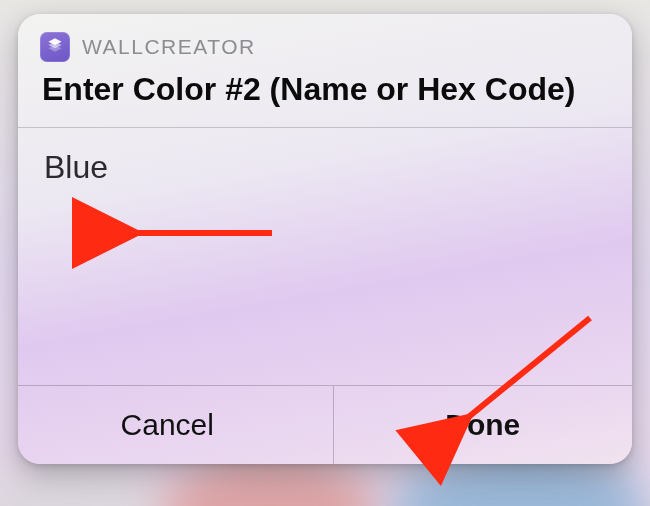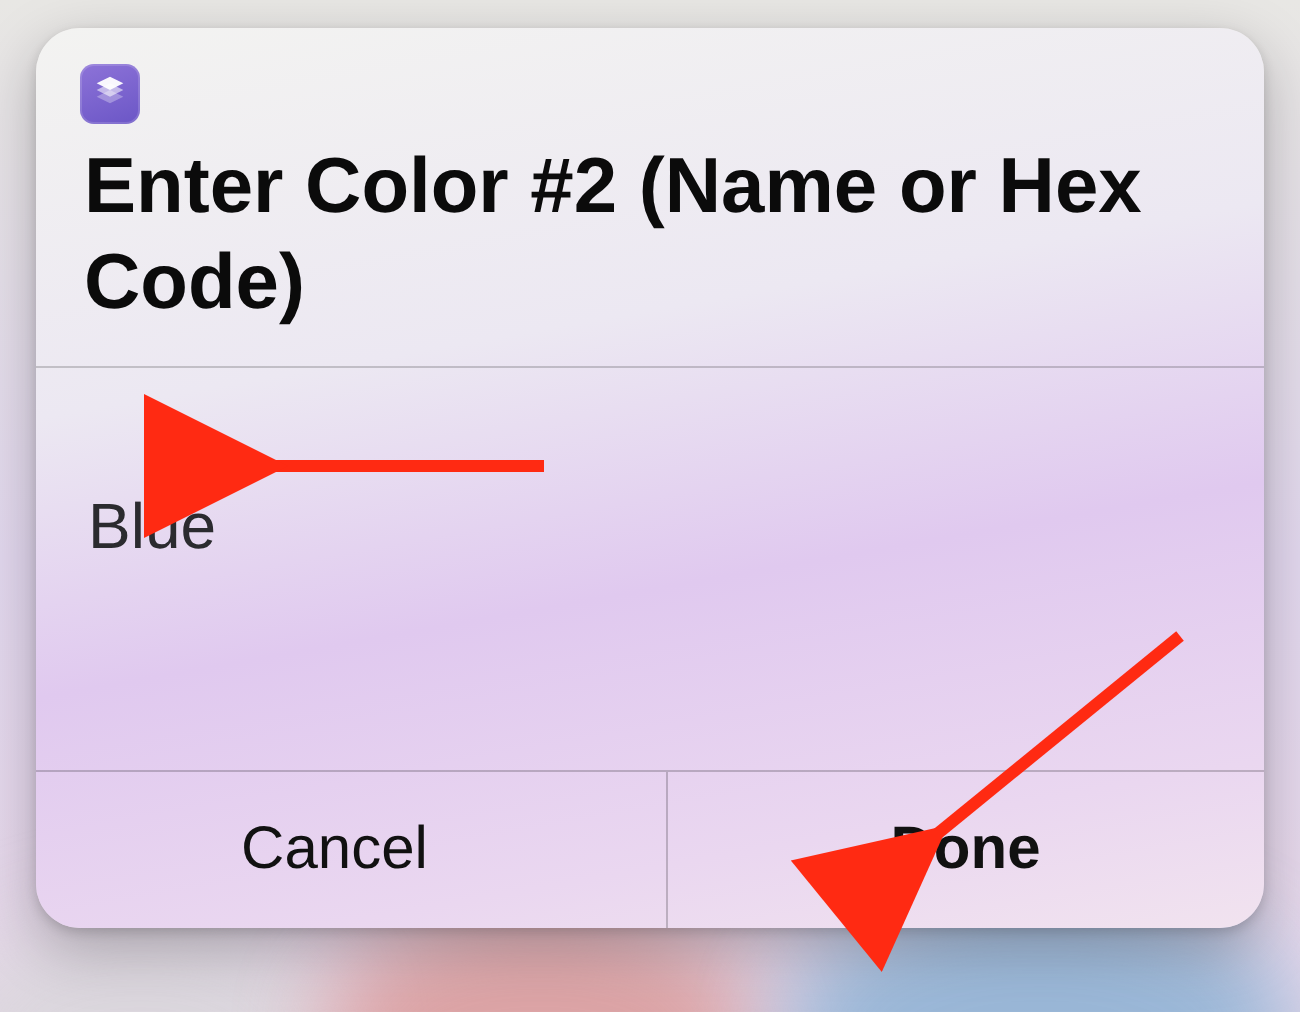--- a/index.html
+++ b/index.html
@@ -43,40 +43,39 @@
   .app-icon svg{width:20px;height:20px;}
   .app-name{
     color:#8c8c91;
     font-size:21px;
     letter-spacing:1.5px;
     font-weight:500;
   }
 
   .prompt-title{
     padding:6px 24px 18px 24px;
-    font-size:39px;
+    font-size:32px;
     line-height:1.22;
     font-weight:700;
     color:#0b0b0b;
   }
 
   .divider{
     height:1px;background:rgba(0,0,0,.18);
   }
 
   .input-area{
     padding:20px 24px 0 24px;
     min-height:160px;
   }
   .text-input{
     border:none;background:transparent;outline:none;
     font-size:32px;color:#2b2b2f;
     width:100%;
     font-family:inherit;
-    margin-top:40px;
   }
 
   .button-row{
     position:absolute;left:0;right:0;bottom:0;
     display:flex;
     height:78px;
     border-top:1px solid rgba(0,0,0,.2);
     gap:16px;
   }
   .button-row .btn{
@@ -107,20 +106,21 @@
     <div class="sheet-header">
       <div class="app-icon">
         <span>
           <svg viewBox="0 0 24 24" fill="none">
             <path d="M4 8 L12 4 L20 8 L12 12 Z" fill="#ffffff" fill-opacity=".95"></path>
             <path d="M4 12 L12 8 L20 12 L12 16 Z" fill="#ffffff" fill-opacity=".55"></path>
             <path d="M4 16 L12 12 L20 16 L12 20 Z" fill="#ffffff" fill-opacity=".3"></path>
           </svg>
         </span>
       </div>
+      <div class="app-name">WALLCREATOR</div>
     </div>
 
     <div class="prompt-title">Enter Color #2 (Name or Hex Code)</div>
 
     <div class="divider"></div>
 
     <div class="input-area">
       <input class="text-input" type="text" value="Blue" placeholder="" style="">
     </div>
 

